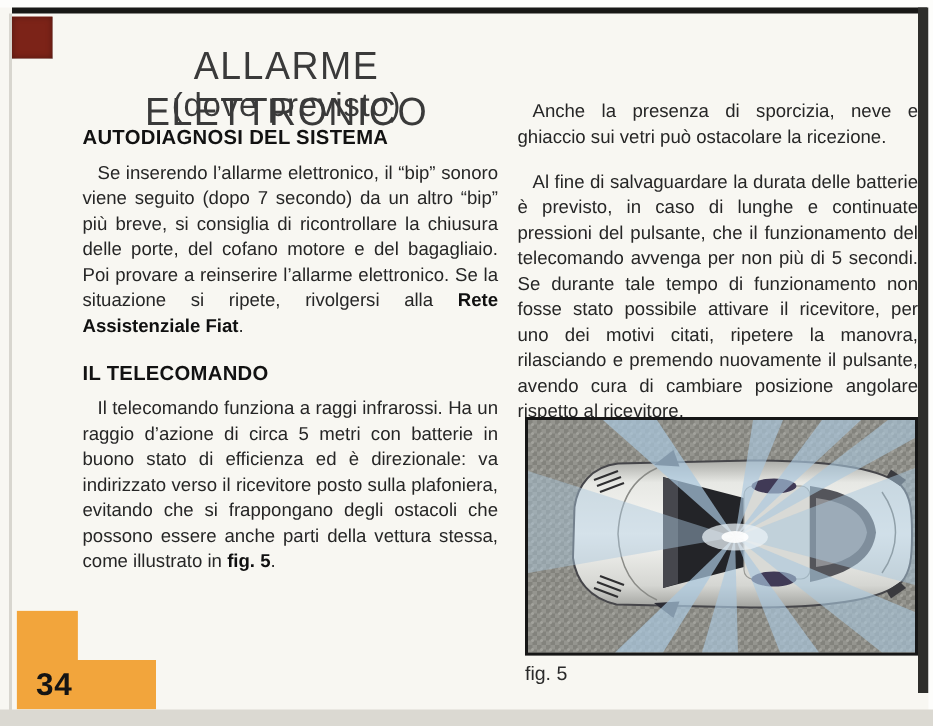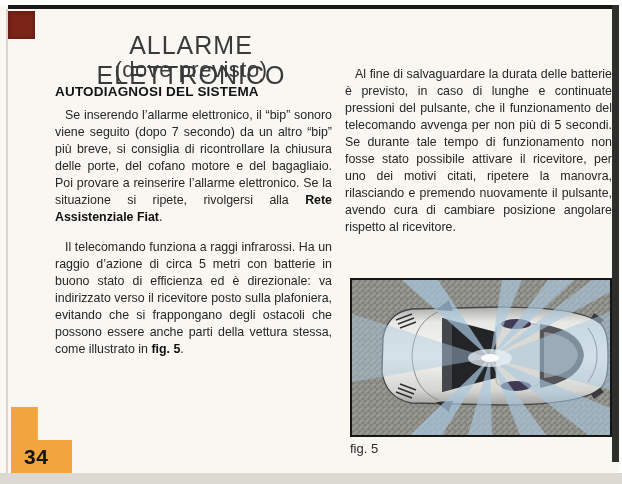--- a/index.html
+++ b/index.html
@@ -23,20 +23,21 @@
 
   .corner-bookmark{
     position:absolute;left:8px;top:11px;width:27px;height:28px;
     background:#7c2318;
     box-shadow:inset 0 0 4px rgba(0,0,0,.35);
   }
   .page-tab{
     position:absolute;left:11px;top:407px;width:61px;height:66px;
     background:#f2a53c;
     clip-path:polygon(0 0,44% 0,44% 50%,100% 50%,100% 100%,0 100%);
+    padding-left:32px;
   }
   .page-tab .num{
     position:absolute;left:13px;top:38px;
     font-size:21px;font-weight:700;color:#141414;letter-spacing:.5px;
   }
 
   .title{
     position:absolute;left:45px;top:31px;width:292px;
     text-align:center;font-weight:400;letter-spacing:1px;
     font-size:25px;color:#3a3a3a;
@@ -86,25 +87,27 @@
 
   <div class="corner-bookmark"></div>
 
   <div class="title">ALLARME ELETTRONICO</div>
   <div class="subtitle">(dove previsto)</div>
 
   <div class="col col-left">
     <h3 class="sec">AUTODIAGNOSI DEL SISTEMA</h3>
     <p class="body"><span>Se inserendo l’allarme elettronico, il “bip” sonoro viene seguito (dopo 7 secondo) da un altro “bip” più breve, si consiglia di ricontrollare la chiusura delle porte, del cofano motore e del bagagliaio. Poi provare a reinserire l’allarme elettronico. Se la situazione si ripete, rivolgersi alla </span><span class="b">Rete Assistenziale Fiat</span><span>.</span></p>
 
+    <h3 class="sec sec2">IL TELECOMANDO</h3>
 
     <p class="body"><span>Il telecomando funziona a raggi infrarossi. Ha un raggio d’azione di circa 5 metri con batterie in buono stato di efficienza ed è direzionale: va indirizzato verso il ricevitore posto sulla plafoniera, evitando che si frappongano degli ostacoli che possono essere anche parti della vettura stessa, come illustrato in </span><span class="b">fig. 5</span><span>.</span></p>
   </div>
 
   <div class="col col-right">
+    <p class="body">Anche la presenza di sporcizia, neve e ghiaccio sui vetri può ostacolare la ricezione.</p>
     <p class="body">Al fine di salvaguardare la durata delle batterie è previsto, in caso di lunghe e continuate pressioni del pulsante, che il funzionamento del telecomando avvenga per non più di 5 secondi. Se durante tale tempo di funzionamento non fosse stato possibile attivare il ricevitore, per uno dei motivi citati, ripetere la manovra, rilasciando e premendo nuovamente il pulsante, avendo cura di cambiare posizione angolare rispetto al ricevitore.</p>
   </div>
 
   <div class="figure">
     <svg viewBox="0 0 258 155" preserveAspectRatio="none">
       <defs>
         <pattern id="ht" width="6" height="6" patternUnits="userSpaceOnUse">
           <rect width="6" height="6" fill="#95958f"></rect>
           <rect x="0" y="0" width="3" height="3" fill="#83837d"></rect>
           <rect x="3" y="3" width="3" height="3" fill="#83837d"></rect>

